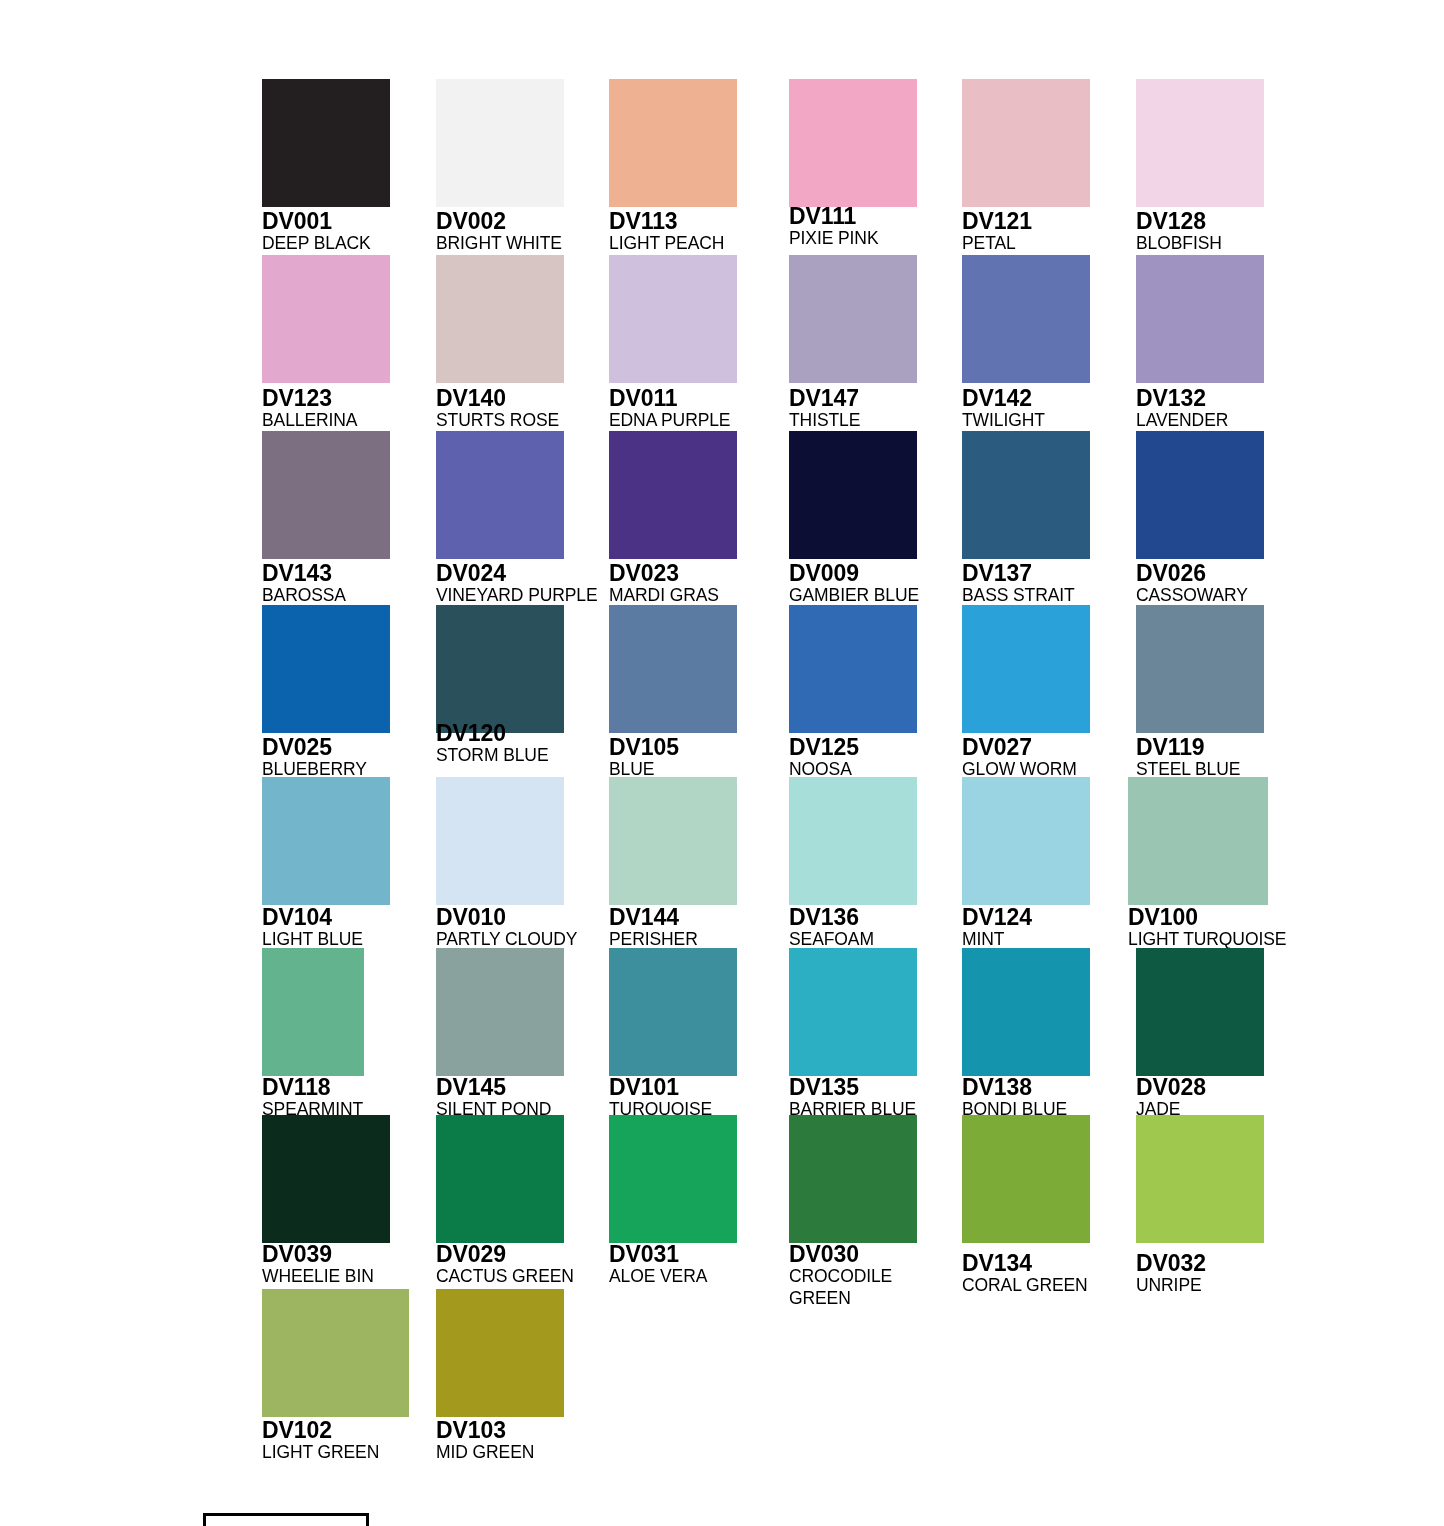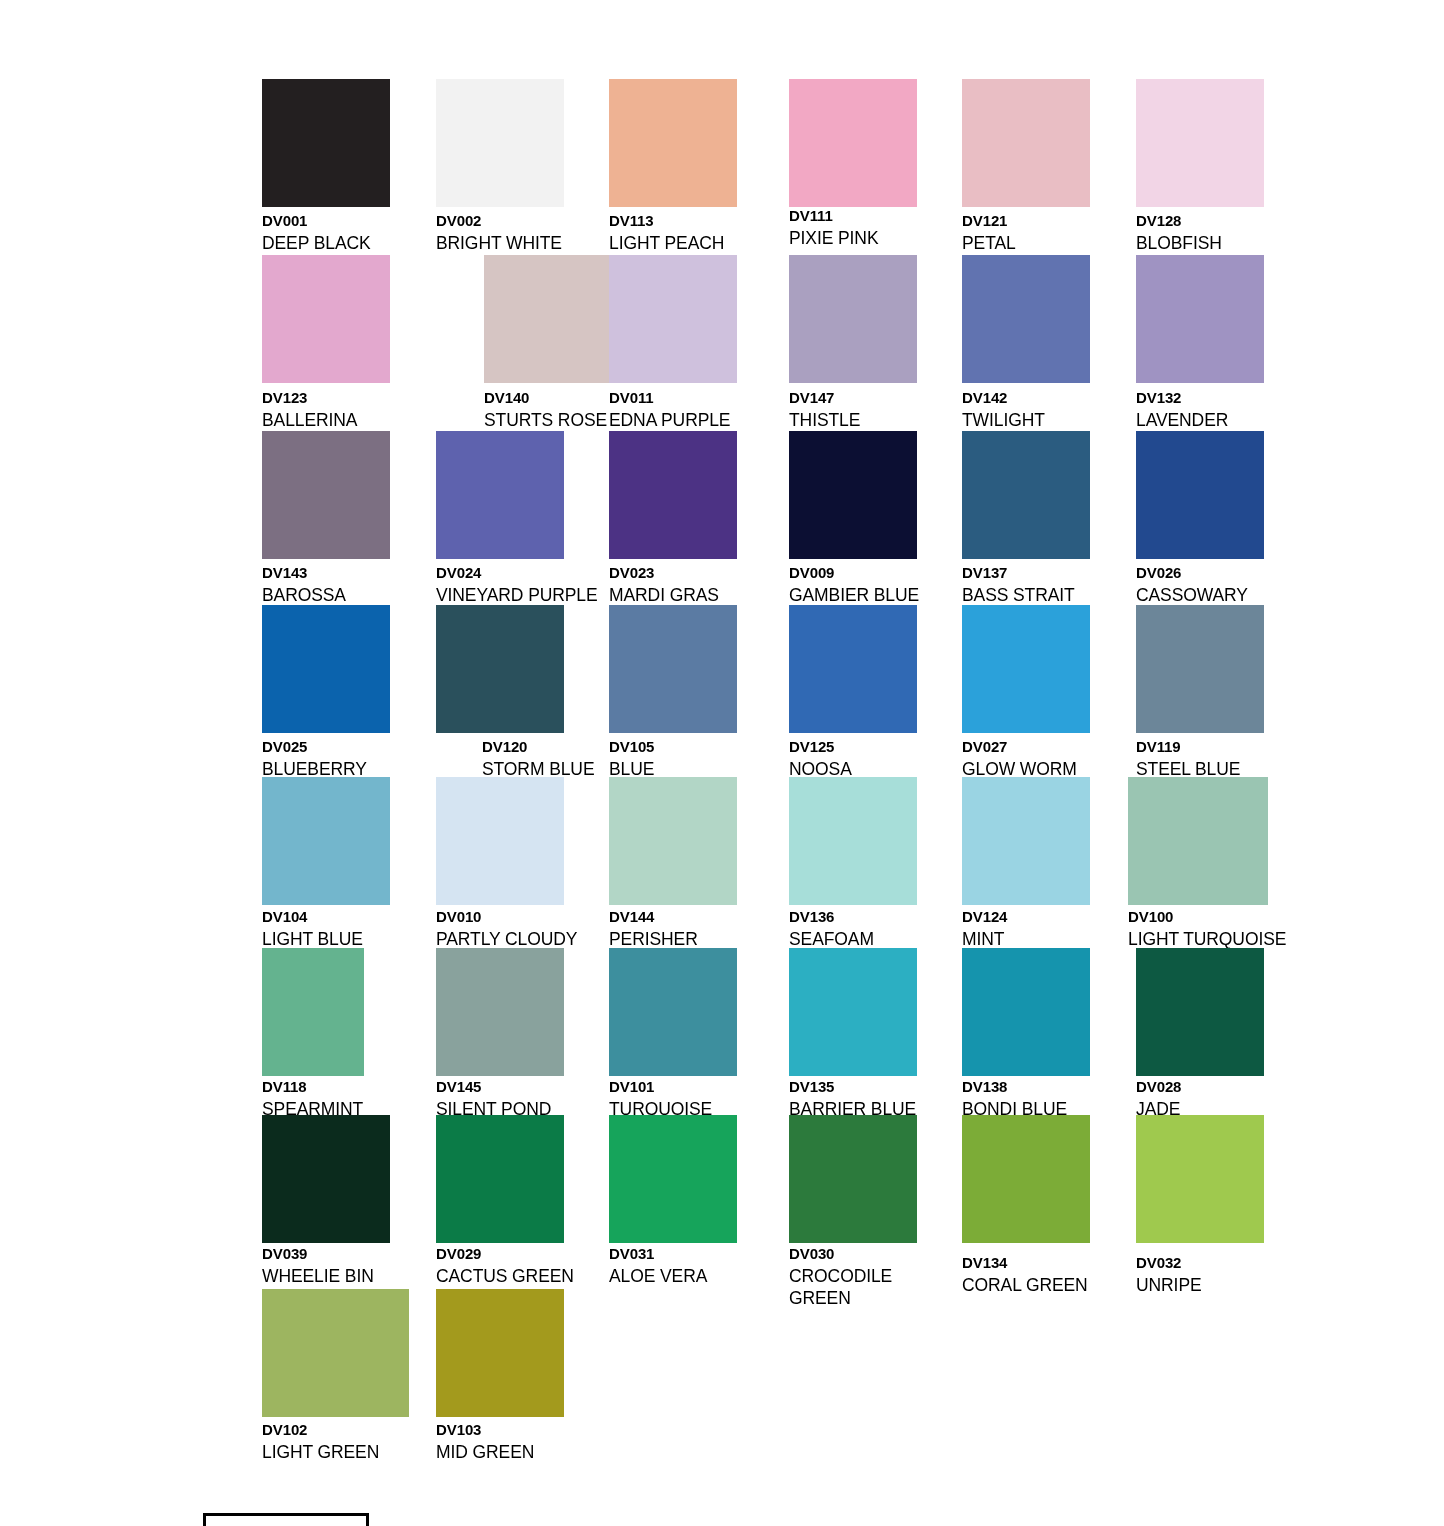--- a/index.html
+++ b/index.html
@@ -30,21 +30,21 @@
     top: 0;
     width: 100%;
   }
   .swatch-labels {
     position: absolute;
     left: 0;
     width: 230px;
   }
   .swatch-code {
     font-weight: bold;
-    font-size: 15px;
+    font-size: 23px;
     line-height: 22px;
     color: #000000;
     letter-spacing: -0.1px;
     white-space: nowrap;
   }
   .swatch-name {
     font-weight: normal;
     font-size: 17.5px;
     line-height: 22px;
     color: #000000;
@@ -103,21 +103,21 @@
         <div class="swatch-name">BLOBFISH</div>
       </div>
     </div>
     <div class="swatch-cell" style="left: 262px; top: 255px; width: 128px; height: 192px;">
       <div class="swatch-chip" style="height: 128px; background: rgb(227, 168, 206);"></div>
       <div class="swatch-labels" style="top: 132px;">
         <div class="swatch-code">DV123</div>
         <div class="swatch-name">BALLERINA</div>
       </div>
     </div>
-    <div class="swatch-cell" style="left: 436px; top: 255px; width: 128px; height: 192px; margin-left: 48px;">
+    <div class="swatch-cell" style="left: 436px; top: 255px; width: 128px; height: 192px;">
       <div class="swatch-chip" style="height: 128px; background: rgb(214, 197, 195);"></div>
       <div class="swatch-labels" style="top: 132px;">
         <div class="swatch-code">DV140</div>
         <div class="swatch-name">STURTS ROSE</div>
       </div>
     </div>
     <div class="swatch-cell" style="left: 609px; top: 255px; width: 128px; height: 192px;">
       <div class="swatch-chip" style="height: 128px; background: rgb(207, 193, 221);"></div>
       <div class="swatch-labels" style="top: 132px;">
         <div class="swatch-code">DV011</div>
@@ -189,21 +189,21 @@
     </div>
     <div class="swatch-cell" style="left: 262px; top: 605px; width: 128px; height: 191px;">
       <div class="swatch-chip" style="height: 128px; background: rgb(11, 99, 173);"></div>
       <div class="swatch-labels" style="top: 131px;">
         <div class="swatch-code">DV025</div>
         <div class="swatch-name">BLUEBERRY</div>
       </div>
     </div>
     <div class="swatch-cell" style="left: 436px; top: 605px; width: 128px; height: 191px;">
       <div class="swatch-chip" style="height: 128px; background: rgb(42, 80, 92);"></div>
-      <div class="swatch-labels" style="top: 131px; margin-left: 46px;">
+      <div class="swatch-labels" style="top: 117px;">
         <div class="swatch-code">DV120</div>
         <div class="swatch-name">STORM BLUE</div>
       </div>
     </div>
     <div class="swatch-cell" style="left: 609px; top: 605px; width: 128px; height: 191px;">
       <div class="swatch-chip" style="height: 128px; background: rgb(91, 123, 163);"></div>
       <div class="swatch-labels" style="top: 131px;">
         <div class="swatch-code">DV105</div>
         <div class="swatch-name">BLUE</div>
       </div>

